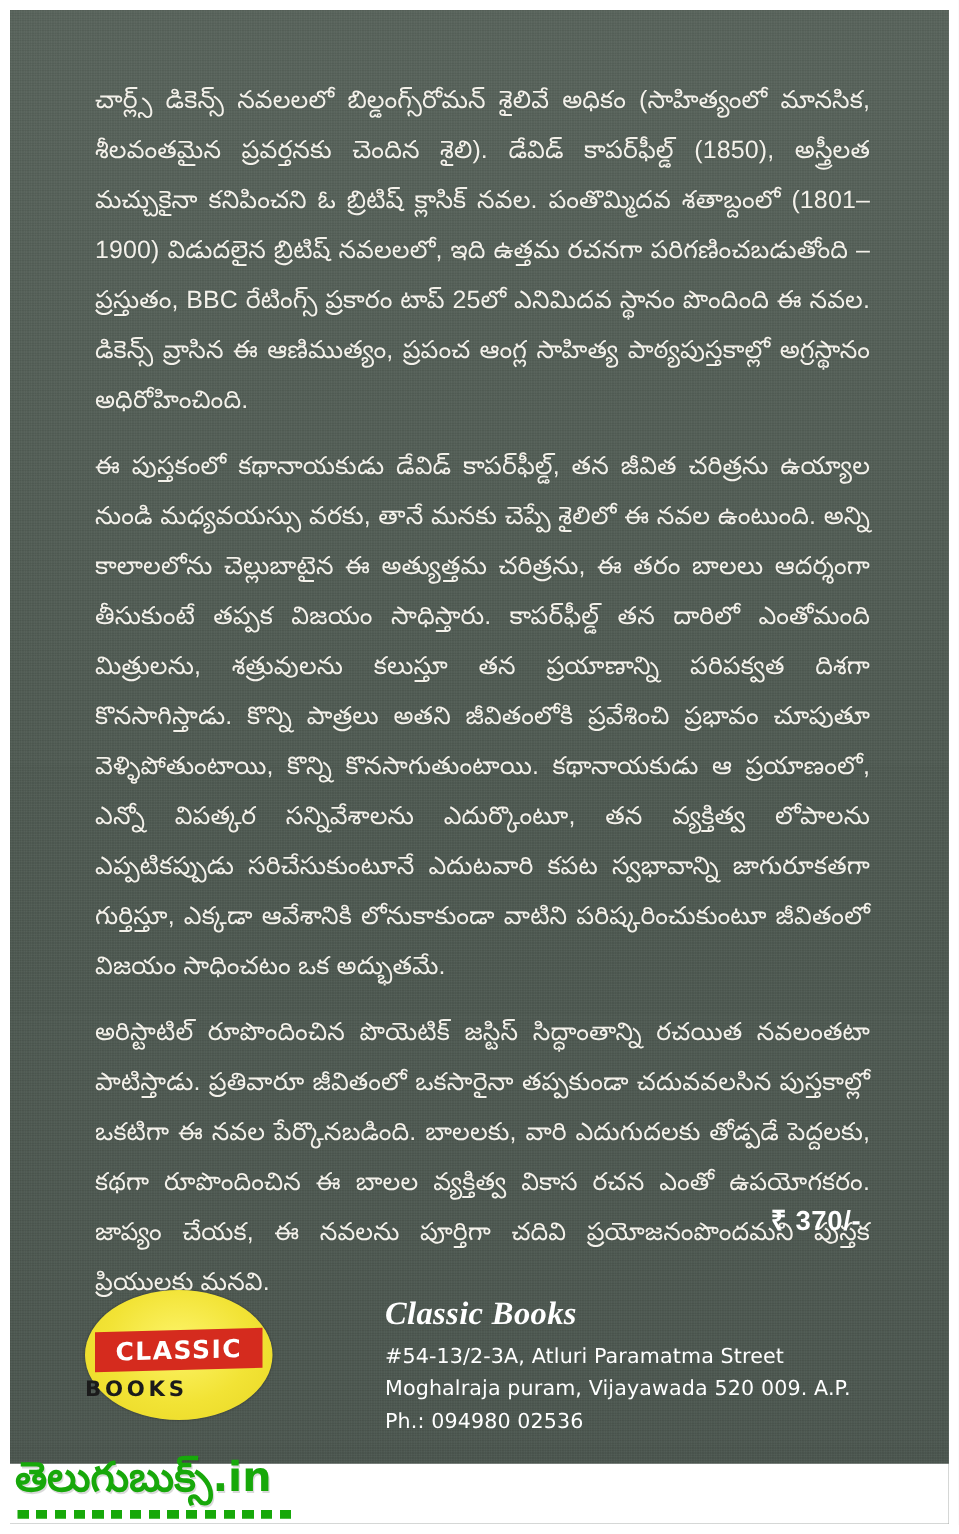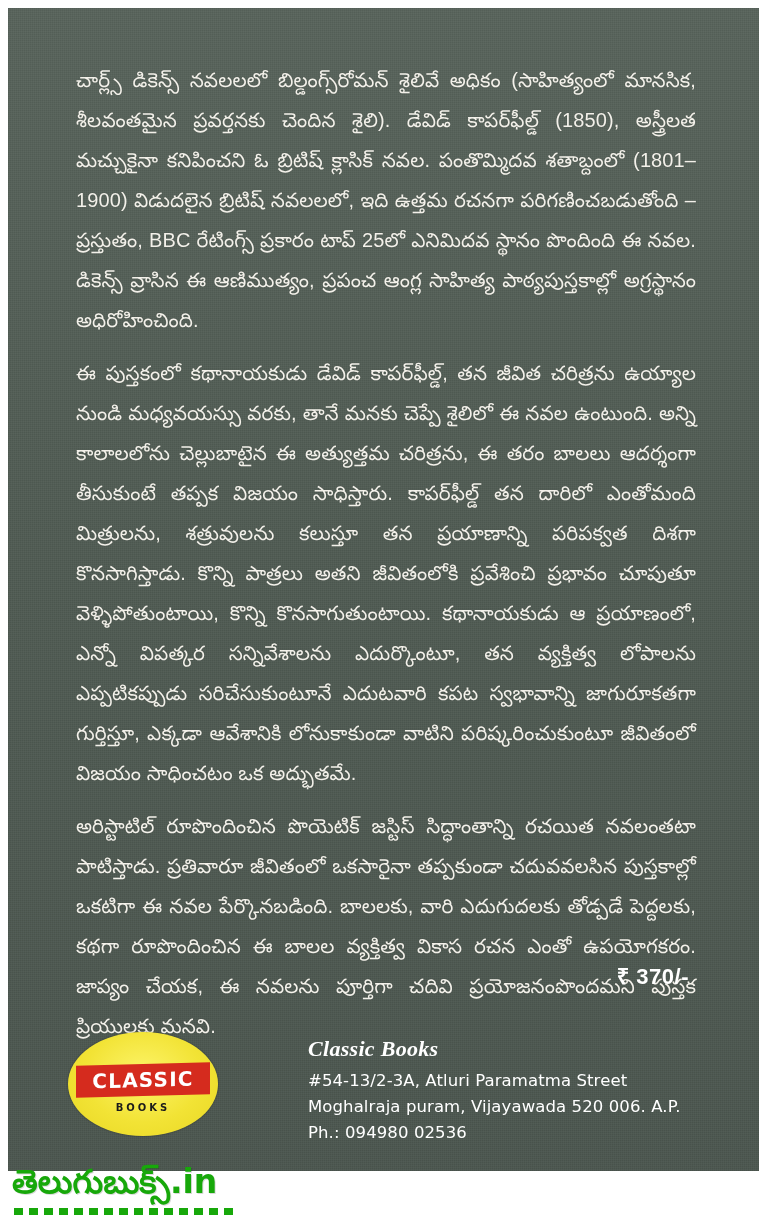--- a/index.html
+++ b/index.html
@@ -89,38 +89,37 @@
     font-family: "DejaVu Sans", sans-serif;
     font-weight: bold;
     font-size: 20px;
     letter-spacing: 1.2px;
   }
   .logo-sub {
     position: absolute;
     left: 0;
     top: 70px;
     width: 150px;
-    text-align: center;
     font-family: "DejaVu Sans", sans-serif;
     font-weight: bold;
-    font-size: 10px;
+    font-size: 17px;
     letter-spacing: 3px;
     color: #1b1b1b;
   }
   .pub-info {
     position: absolute;
     left: 300px;
     top: 1028px;
     width: 400px;
   }
   .pub-name {
     font-family: "Liberation Serif", serif;
     font-style: italic;
     font-weight: bold;
-    font-size: 22px;
+    font-size: 26px;
     color: #ffffff;
     margin: 0 0 6px 0;
     letter-spacing: 0.3px;
   }
   .pub-line {
     font-family: "DejaVu Sans", sans-serif;
     font-size: 16.5px;
     color: #ffffff;
     line-height: 26px;
     letter-spacing: 0.1px;
@@ -173,21 +172,21 @@
       <div class="logo-ellipse"></div>
       <div class="logo-band">
         <span>CLASSIC</span>
       </div>
       <div class="logo-sub">BOOKS</div>
     </div>
 
     <div class="pub-info">
       <div class="pub-name">Classic Books</div>
       <div class="pub-line">#54-13/2-3A, Atluri Paramatma Street</div>
-      <div class="pub-line">Moghalraja puram, Vijayawada 520 006. A.P.</div>
+      <div class="pub-line">Moghalraja puram, Vijayawada 520 009. A.P.</div>
       <div class="pub-line">Ph.: 094980 02536</div>
     </div>
 
   </div>
 
   <div class="watermark-bar">
     <div class="watermark">తెలుగుబుక్స్.in</div>
     <div class="wm-dashes"></div>
   </div>
 </div>

